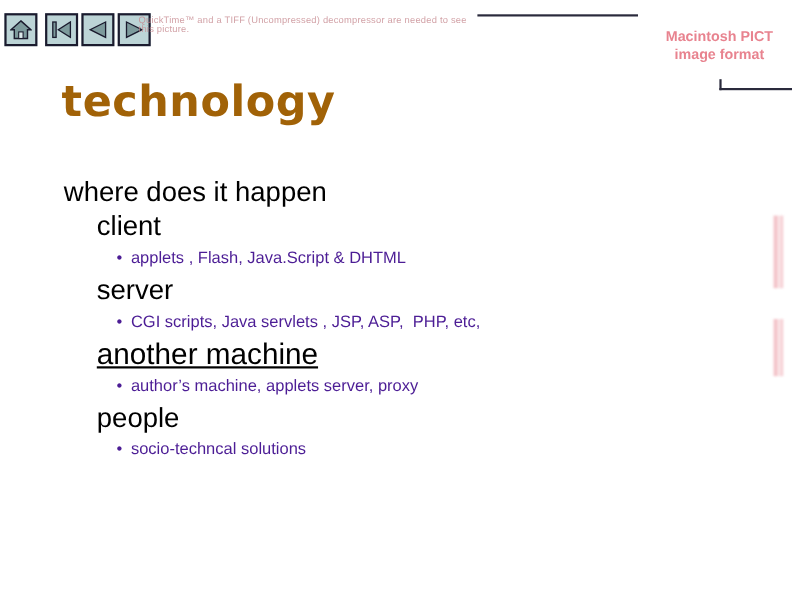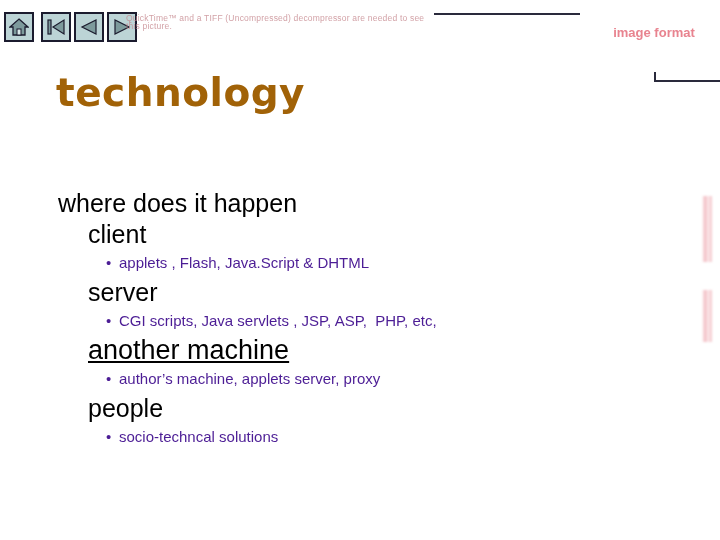--- a/index.html
+++ b/index.html
@@ -137,21 +137,20 @@
     letter-spacing: 0.5px;
     margin: 0;
   }
 
   
   #slide-body {
     position: absolute;
     left: 0;
     top: 160px;
     width: 720px;
-    margin-top: 28px;
   }
   .level1 {
     font-size: 25px;
     color: #000000;
     padding-left: 58px;
     line-height: 30px;
     white-space: nowrap;
   }
   .level2 {
     font-size: 25px;
@@ -211,20 +210,21 @@
       </svg>
     </span>
   </div>
 
   <div id="quicktime-placeholder">QuickTime™ and a TIFF (Uncompressed) decompressor are needed to see this picture.</div>
 
   <div id="placeholder-rule"></div>
 </div>
 
 <div id="pict-message">
+  <div>Macintosh PICT</div>
   <div>image format</div>
 </div>
 
 <div id="pict-corner-bracket">
   <div class="v"></div>
   <div class="h"></div>
 </div>
 
 <div class="edge-artifact" id="edge-artifact-top"></div>
 <div class="edge-artifact" id="edge-artifact-bottom"></div>

